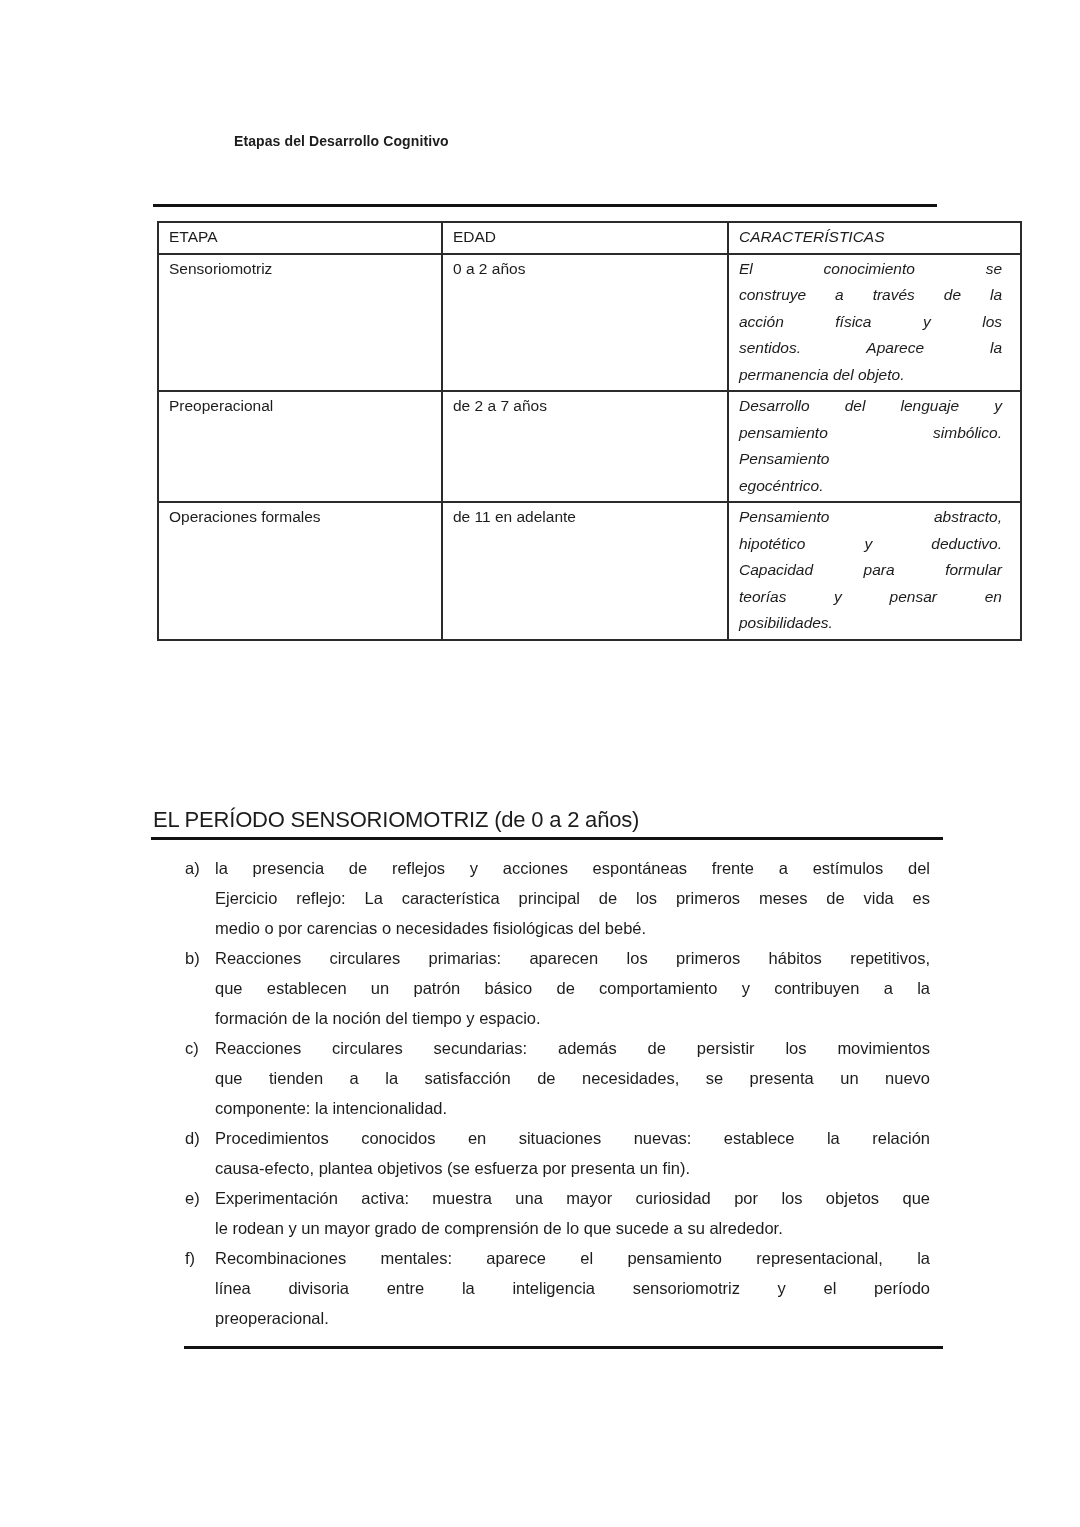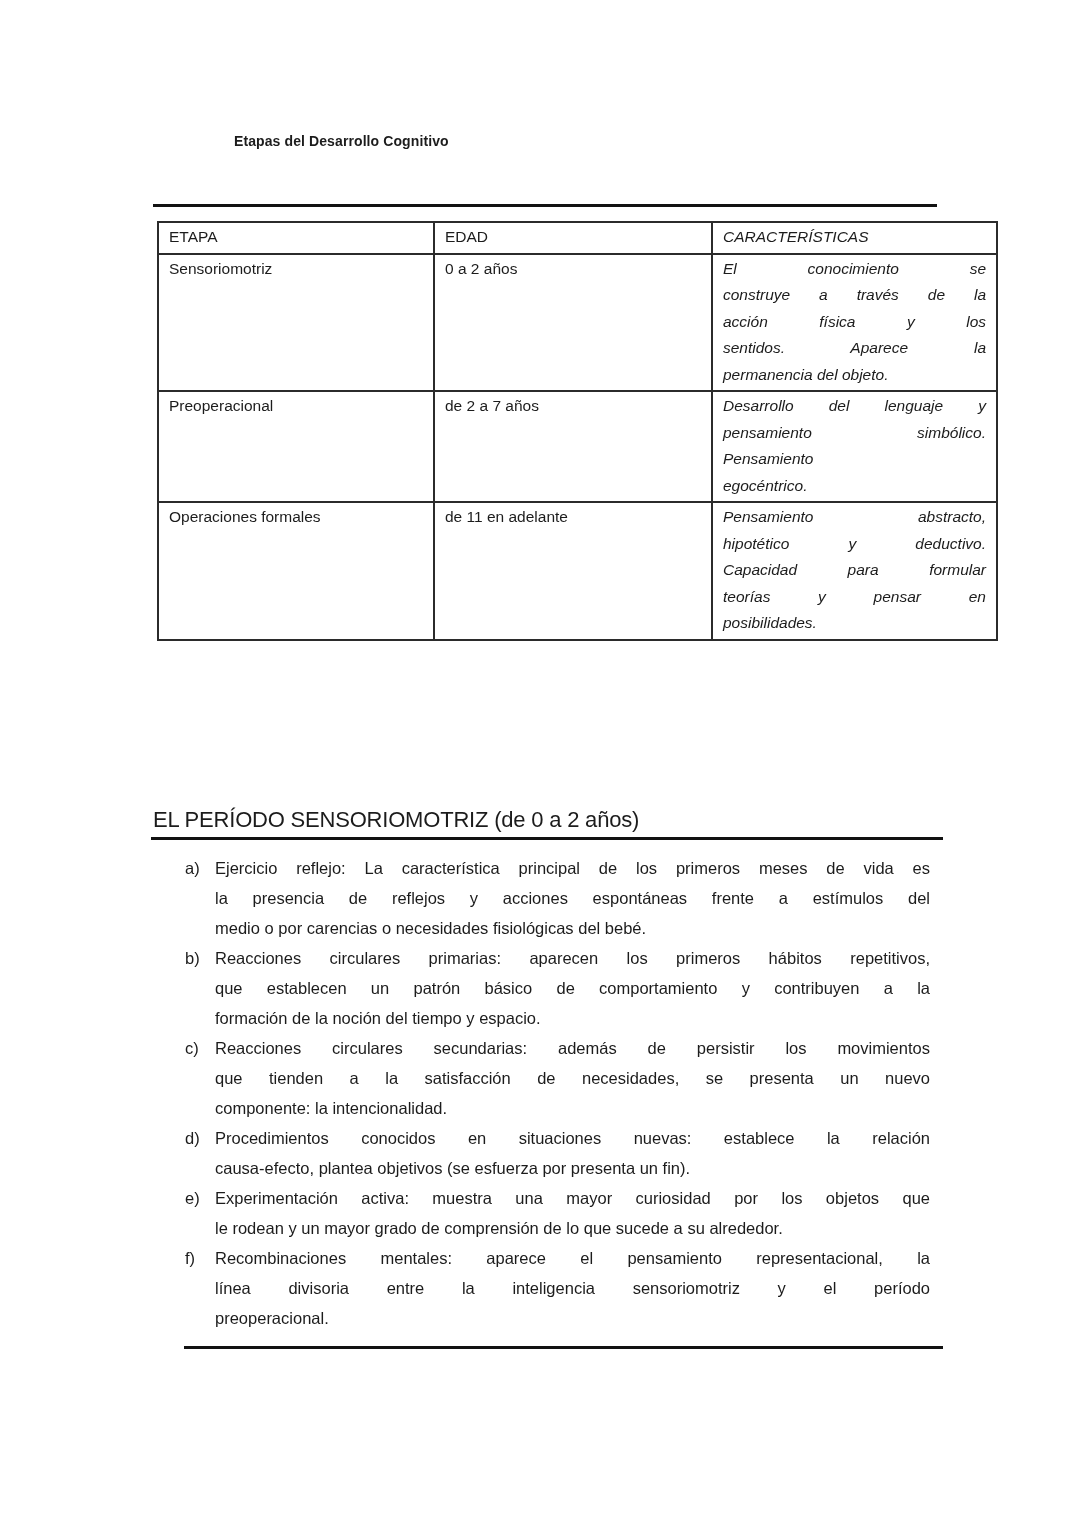--- a/index.html
+++ b/index.html
@@ -34,21 +34,21 @@
     position:absolute;
     left:157px; top:221px;
     width:773px;
     border-collapse:collapse;
     table-layout:fixed;
     font-size:15.5px;
   }
   table.stages th, table.stages td{
     border:2px solid #2b2b2b;
     vertical-align:top;
-    padding:1px 10px 2px 10px;
+    padding:1px 18px 2px 10px;
     line-height:26.5px;
     font-weight:normal;
     text-align:left;
   }
   .col-etapa{ width:254px; }
   .col-edad{ width:256px; }
   .col-caract{ width:263px;font-style:italic; }
 
   .jline{
     text-align:justify;
@@ -142,22 +142,22 @@
   </table>
 
   <h2 class="section-heading">EL PERÍODO SENSORIOMOTRIZ (de 0 a 2 años)</h2>
 
   <div class="rule rule-heading"></div>
 
   <div class="list" id="item-list">
       <div class="list-item">
         <div class="item-marker">a)</div>
         <div class="item-text">
+          <div class="jline">la presencia de reflejos y acciones espontáneas frente a estímulos del</div>
           <div class="jline">Ejercicio reflejo: La característica principal de los primeros meses de vida es</div>
-          <div class="jline">la presencia de reflejos y acciones espontáneas frente a estímulos del</div>
           <div class="jline last">medio o por carencias o necesidades fisiológicas del bebé.</div>
         </div>
       </div>
       <div class="list-item">
         <div class="item-marker">b)</div>
         <div class="item-text">
           <div class="jline">Reacciones circulares primarias: aparecen los primeros hábitos repetitivos,</div>
           <div class="jline">que establecen un patrón básico de comportamiento y contribuyen a la</div>
           <div class="jline last">formación de la noción del tiempo y espacio.</div>
         </div>

